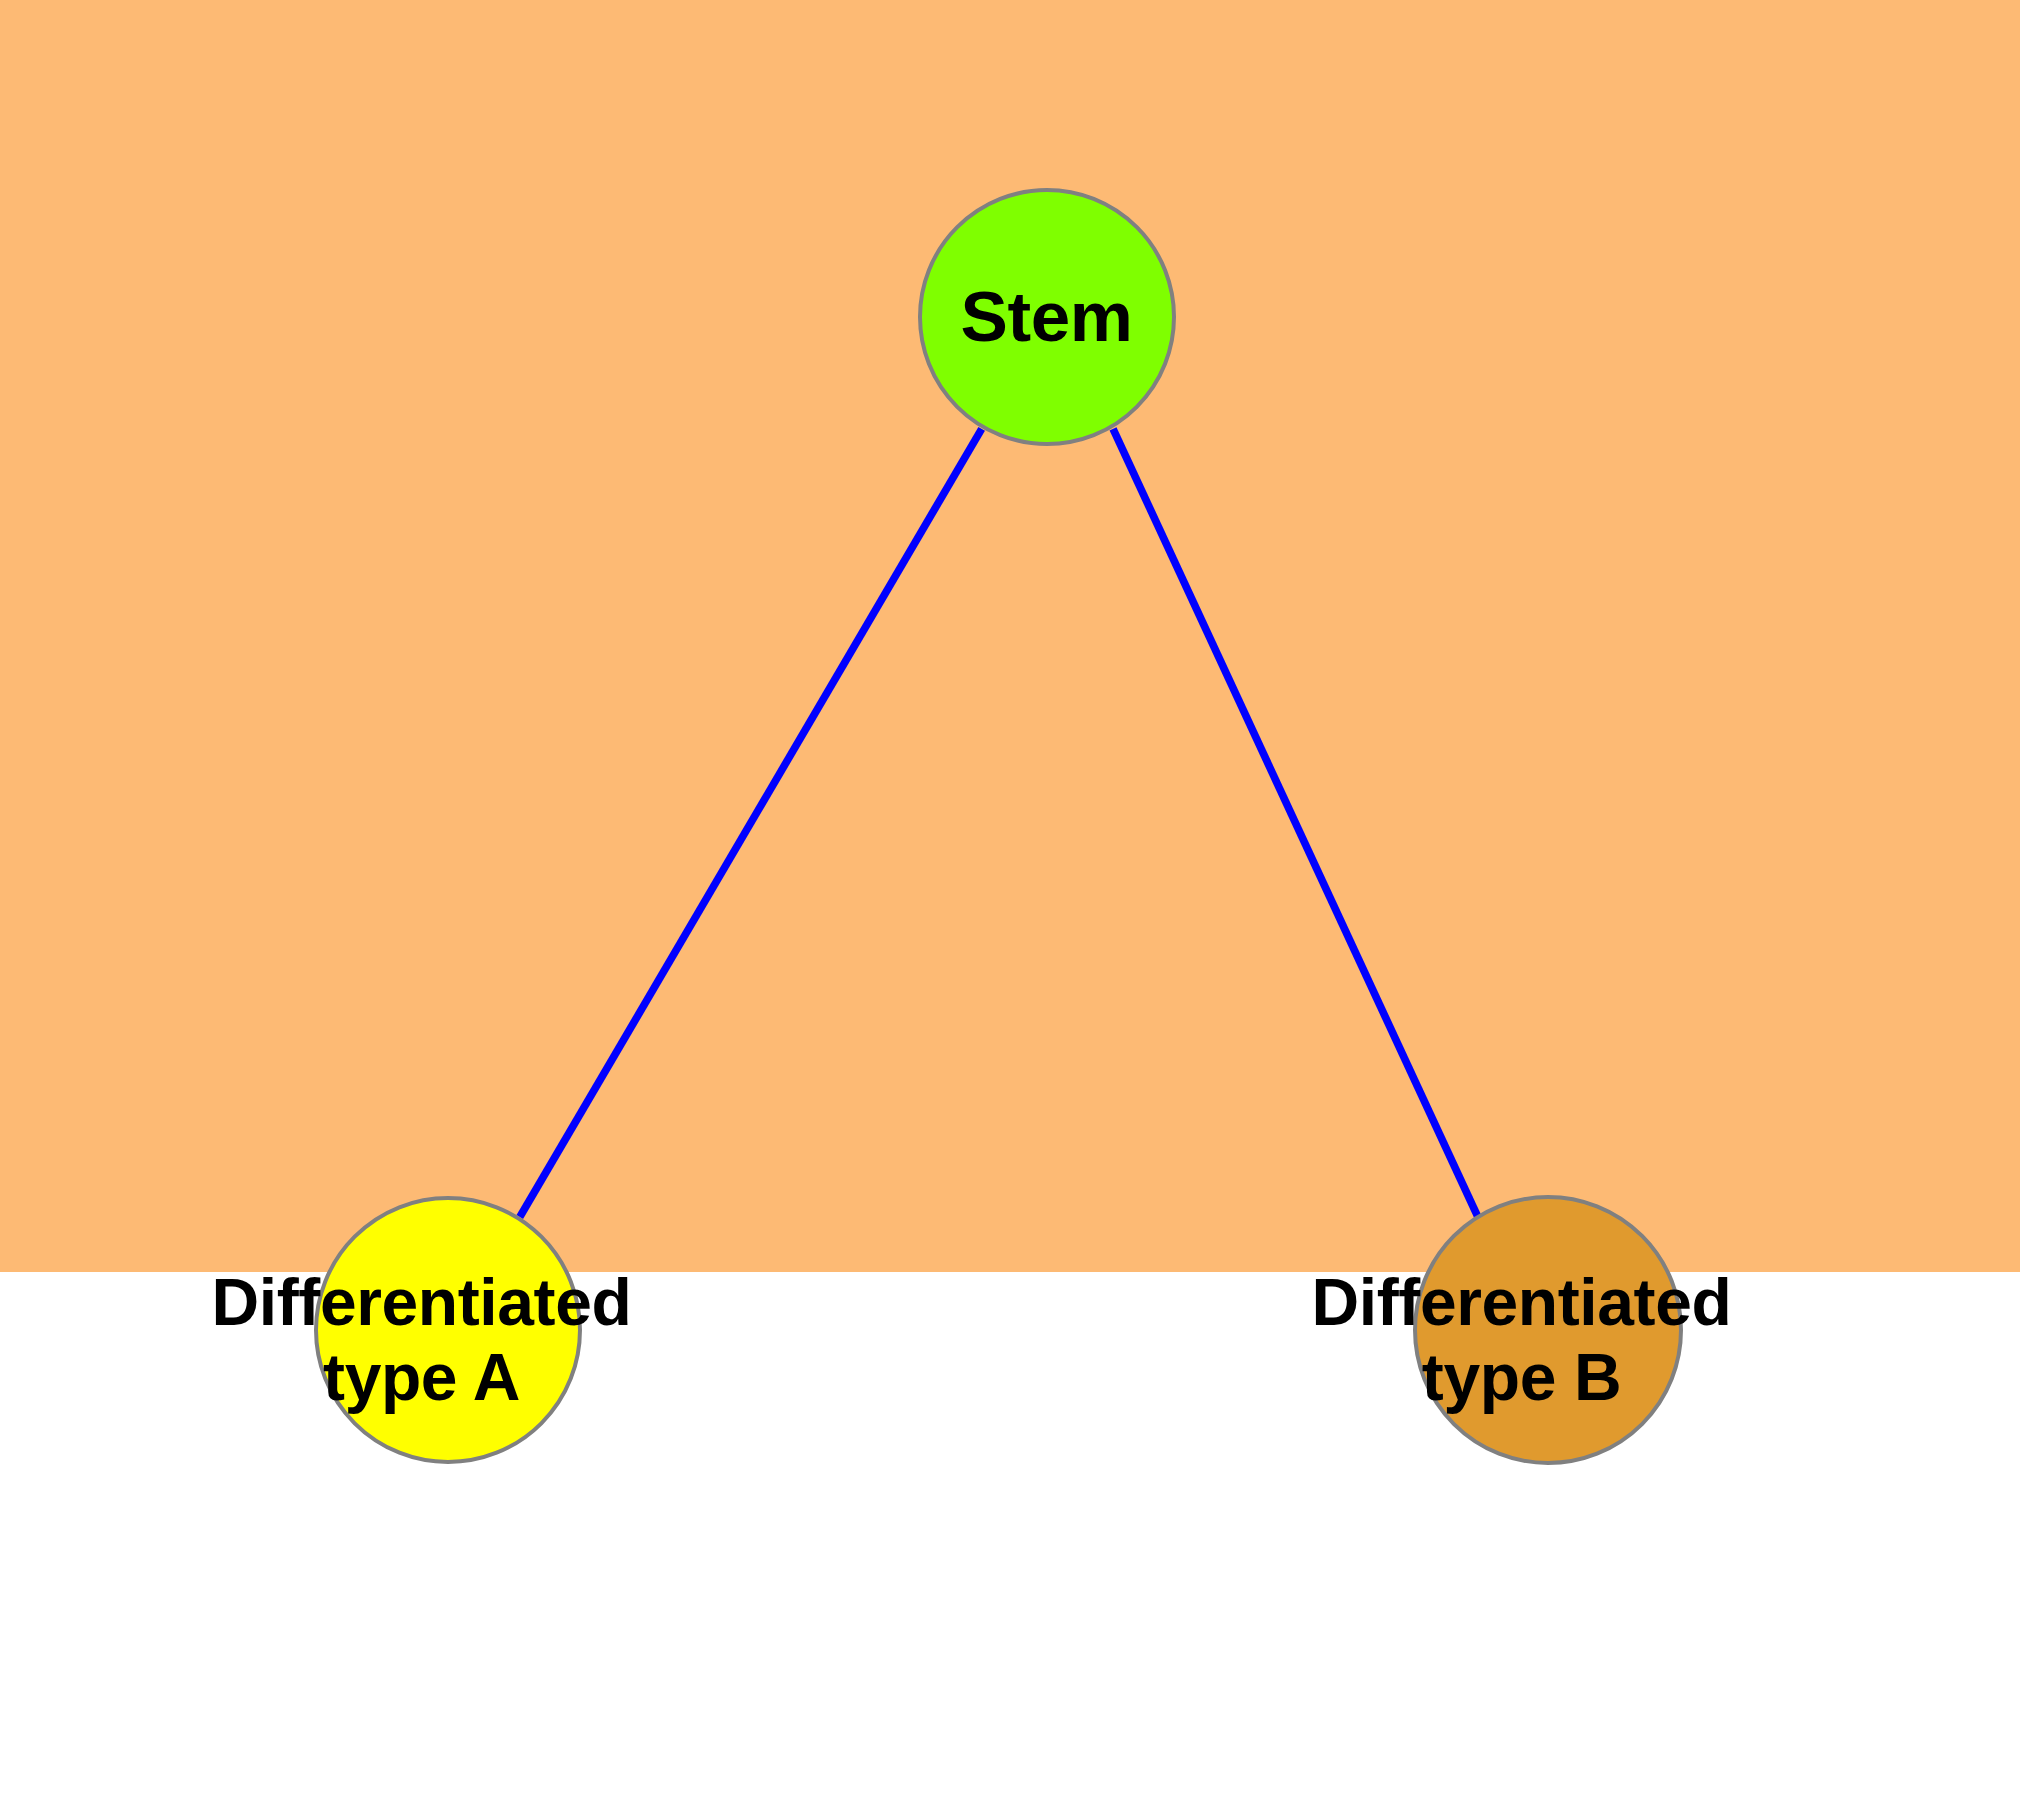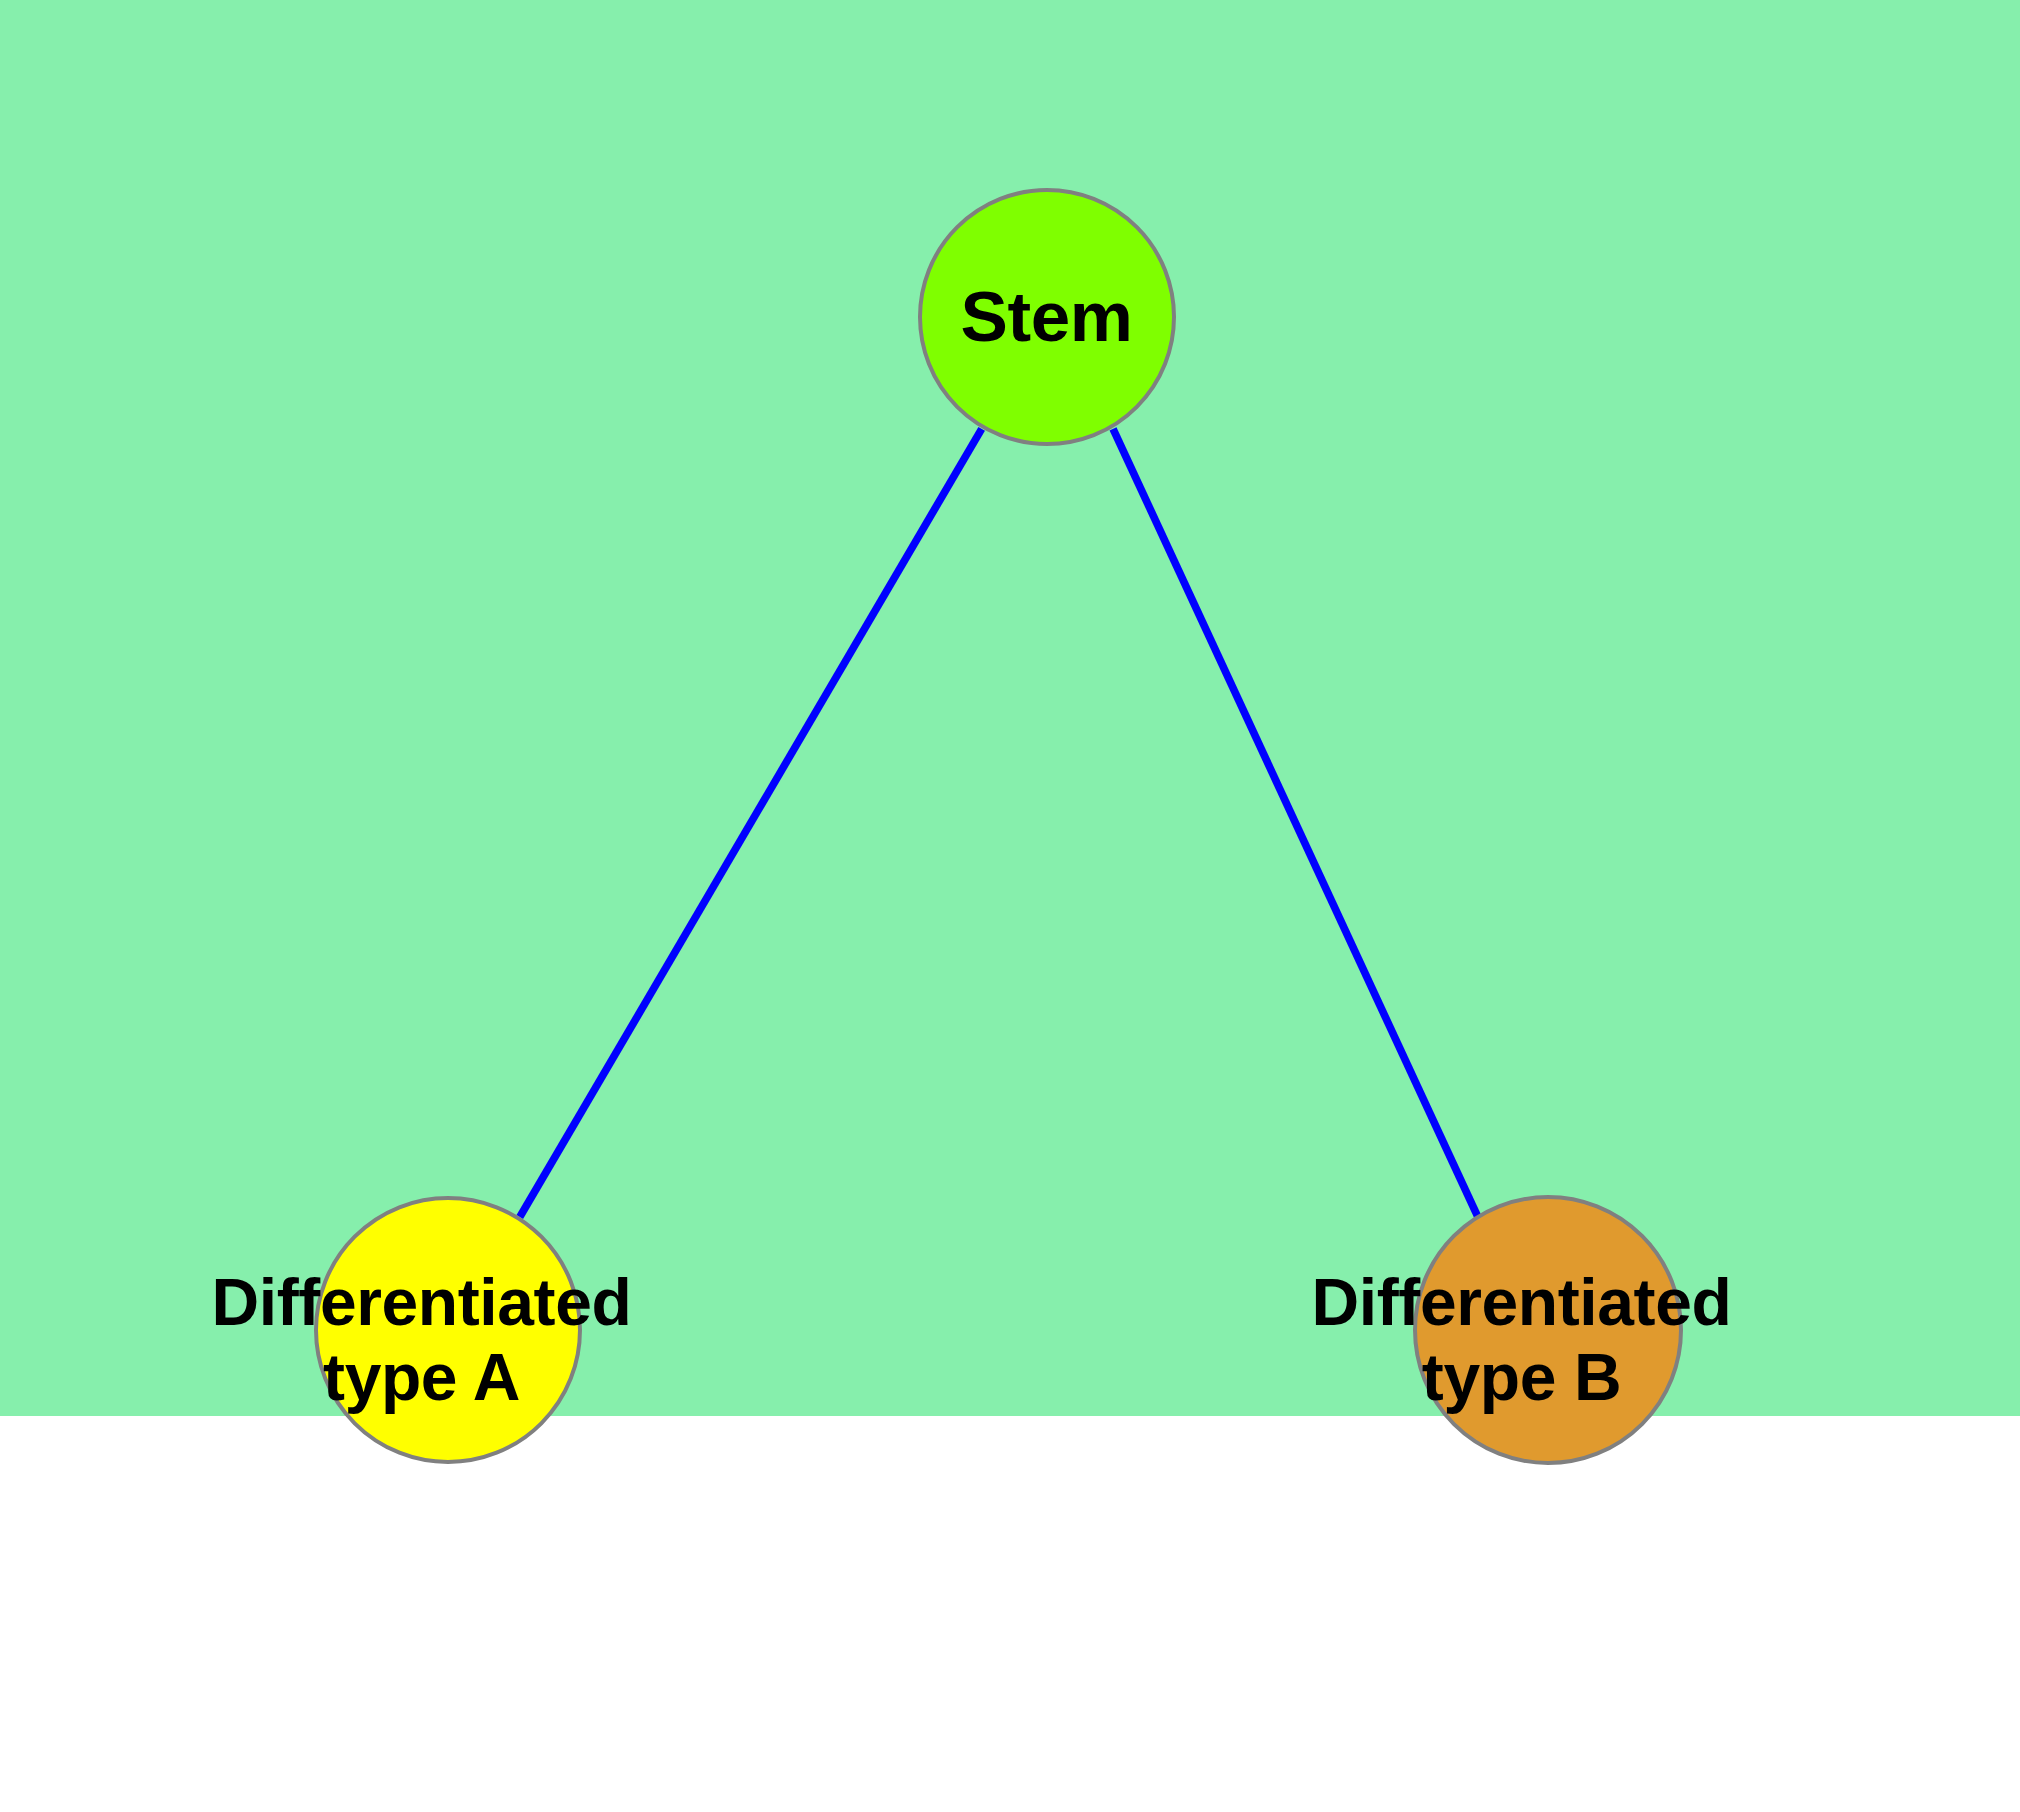--- a/index.html
+++ b/index.html
@@ -8,22 +8,22 @@
   }
   body {
     width: 2021px;
     height: 1812px;
     overflow: hidden;
     font-family: "Liberation Sans", sans-serif;
   }
   #graph-canvas {
     position: relative;
     width: 2021px;
-    height: 1416px;
-    background: #86efac;
+    height: 1272px;
+    background: #fdba74;
   }
   #edge-layer {
     position: absolute;
     left: 0;
     top: 0;
     width: 2021px;
     height: 1812px;
   }
   .node {
     position: absolute;

